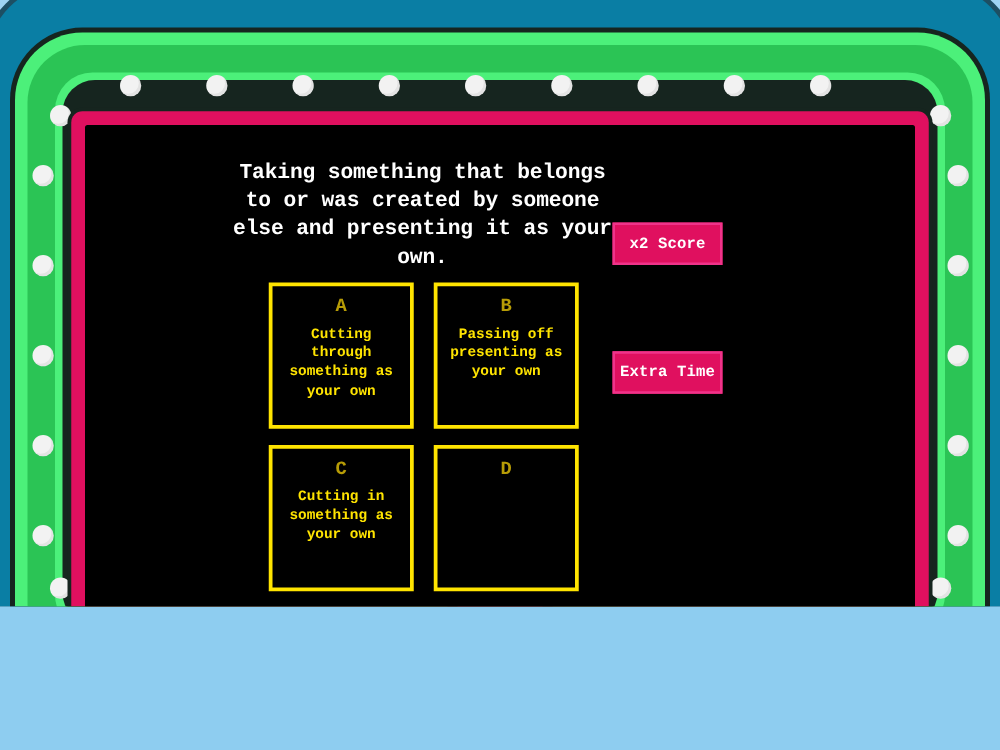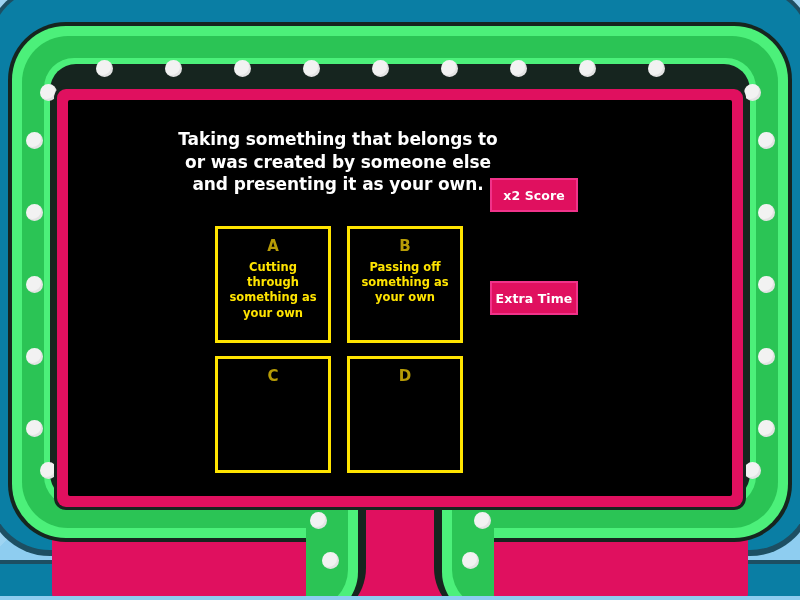--- a/index.html
+++ b/index.html
@@ -12,22 +12,23 @@
     height: 600px;
     overflow: hidden;
     font-family: "DejaVu Sans", "Liberation Sans", sans-serif;
     background: #8ecdf0;
   }
 
   
   #stage {
     position: relative;
     width: 800px;
-    height: 596px;
+    height: 485px;
     overflow: hidden;
+    font-family: Liberation Mono, monospace;
   }
 
   
   .bg-sky {
     position: absolute;
     left: 0; top: 0;
     width: 800px; height: 600px;
     background-color: #8ecdf0;
     background-image:
       linear-gradient(135deg, rgba(255,255,255,0.14) 25%, transparent 25%),
@@ -327,24 +328,25 @@
 
     <div class="question">Taking something that belongs to or was created by someone else and presenting it as your own.</div>
 
     <div class="answers" id="answers">
         <div class="answer">
           <div class="letter">A</div>
           <div class="atext">Cutting through something as your own</div>
         </div>
         <div class="answer">
           <div class="letter">B</div>
-          <div class="atext">Passing off something as your own</div>
+          <div class="atext">Passing off presenting as your own</div>
         </div>
         <div class="answer">
           <div class="letter">C</div>
+          <div class="atext">Cutting in something as your own</div>
         </div>
         <div class="answer">
           <div class="letter">D</div>
         </div>
       </div>
 
     <div class="powerups" id="powerups">
         <div class="powerup">x2 Score</div>
         <div class="powerup">Extra Time</div>
       </div>

